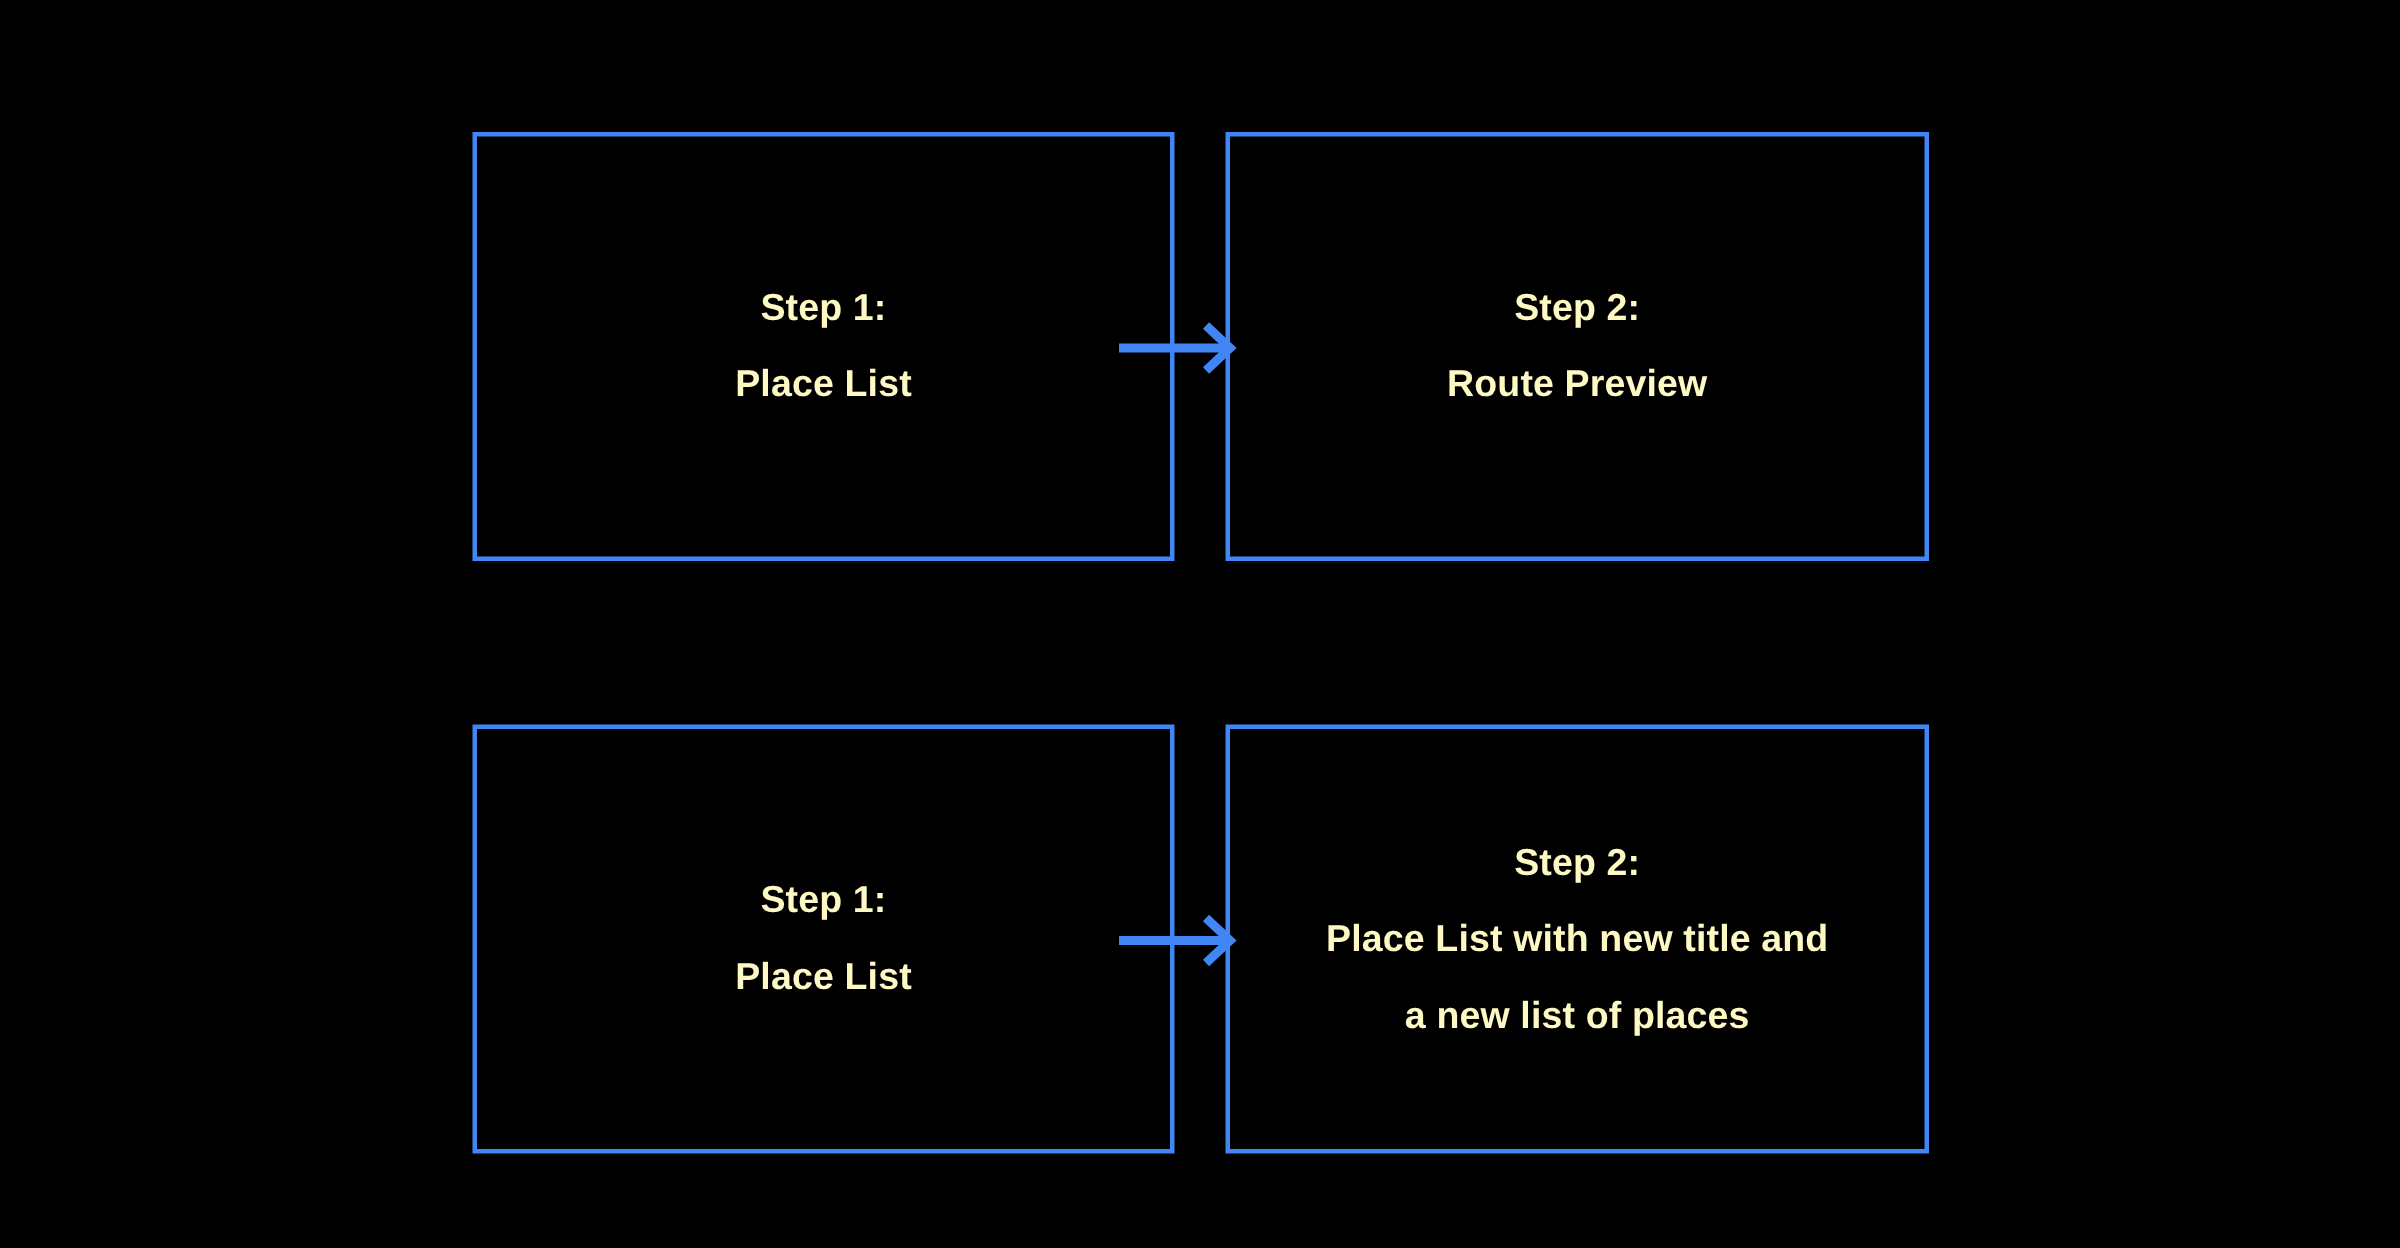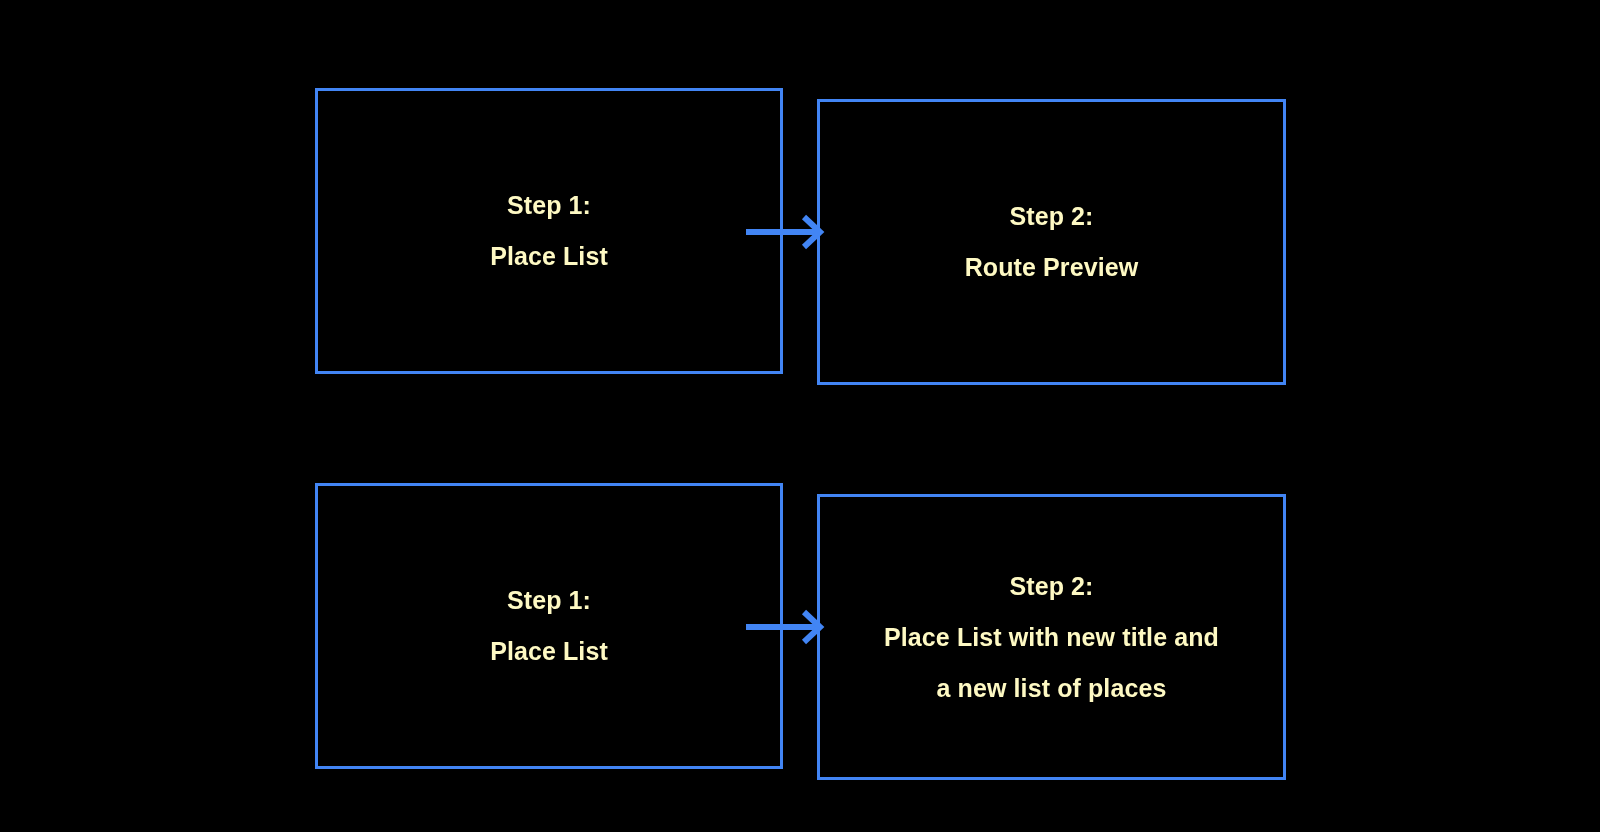--- a/index.html
+++ b/index.html
@@ -39,21 +39,20 @@
     justify-content: center;
     height: 286px;
   }
   .step-box.box-left {
     left: 315px;
     width: 468px;
   }
   .step-box.box-right {
     left: 817px;
     width: 469px;
-    margin-top: 11px;
   }
 
   .step-label {
     color: #fef9c3;
     font-family: "Liberation Sans", sans-serif;
     font-weight: bold;
     font-size: 25px;
     line-height: 51px;
     text-align: center;
     letter-spacing: 0.1px;

